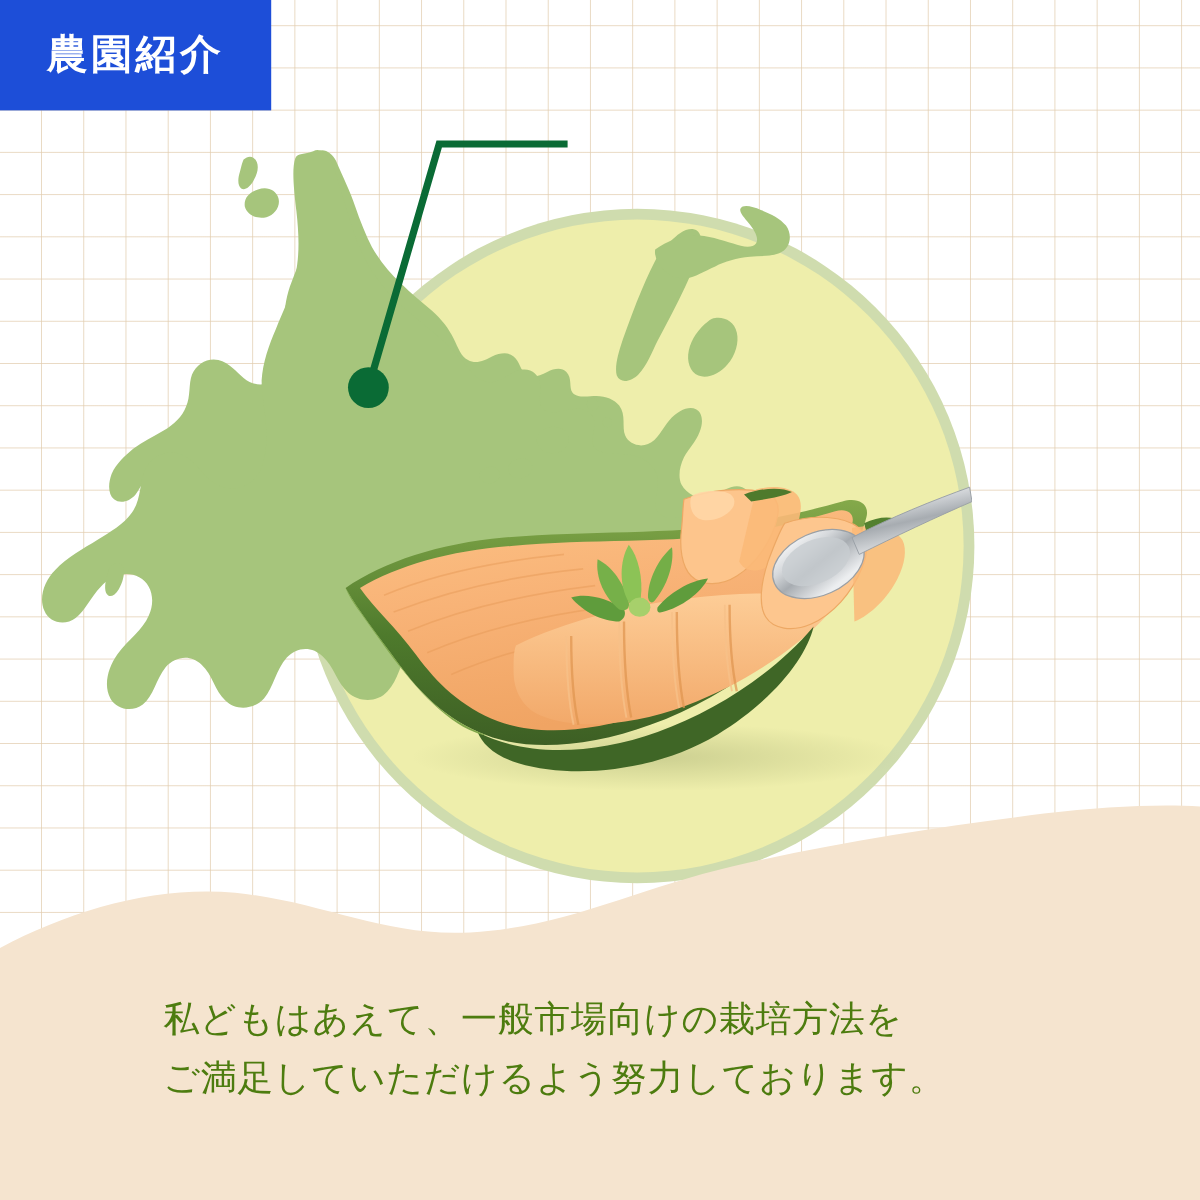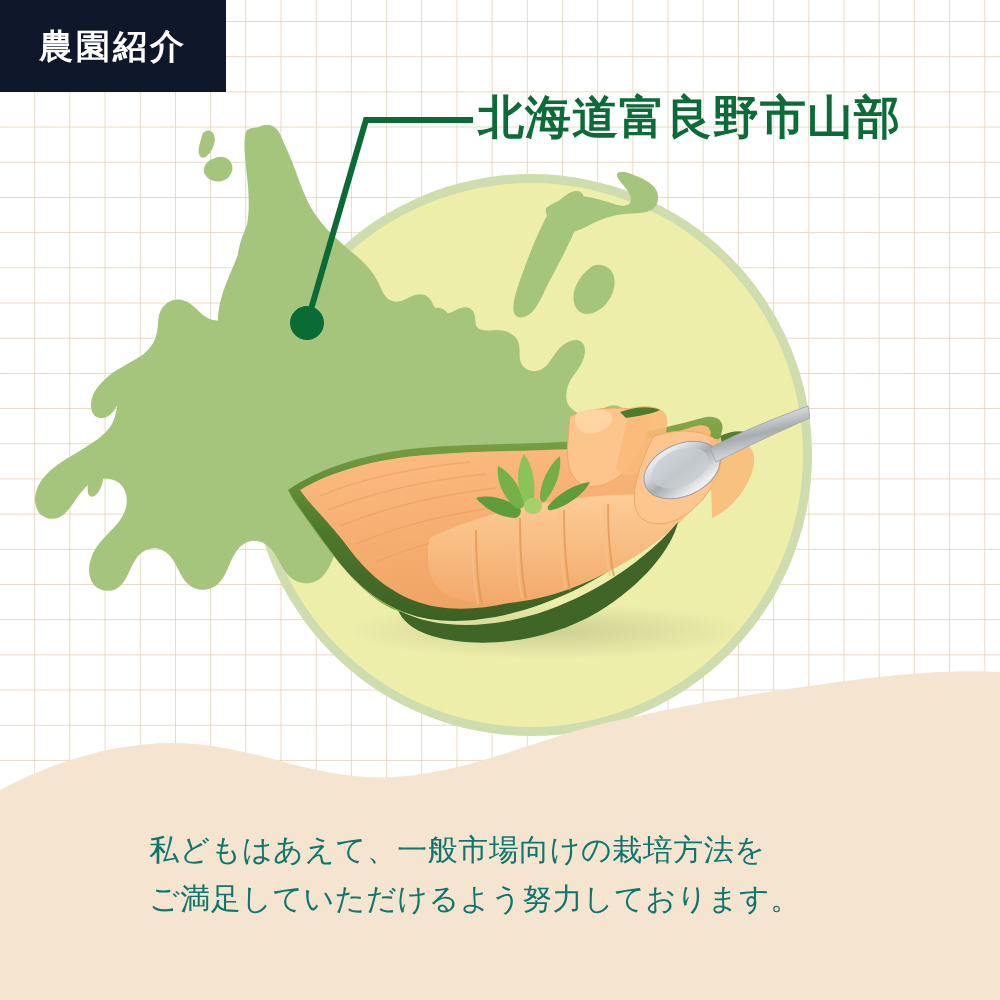--- a/index.html
+++ b/index.html
@@ -20,21 +20,21 @@
       linear-gradient(to right,  rgba(226,205,175,.75) 1px, transparent 1px),
       linear-gradient(to bottom, rgba(226,205,175,.75) 1px, transparent 1px);
     background-size:35.2px 35.2px;
     background-position:-1px 21px;
     pointer-events:none;
   }
 
   
   .badge{
     position:absolute;left:0;top:0;width:226px;height:92px;
-    background:#0f172a;
+    background:#1d4ed8;
     display:flex;align-items:center;justify-content:center;
     z-index:40;
   }
   .badge-label{
     color:#ffffff;font-size:34px;font-weight:700;letter-spacing:3px;
     line-height:1;white-space:nowrap;
     font-family:"DejaVu Sans","Liberation Sans",sans-serif;
   }
 
   
@@ -51,22 +51,22 @@
   .place-title{
     position:absolute;left:478px;top:94px;
     color:#0d6b3a;font-size:46px;font-weight:700;letter-spacing:1px;
     line-height:1;white-space:nowrap;z-index:32;
     font-family:"DejaVu Sans","Liberation Sans",sans-serif;
   }
 
   
   .wave-wrap{position:absolute;left:0;top:640px;width:1000px;height:360px;z-index:25;}
   .body-copy{
-    position:absolute;left:149px;top:826px;width:760px;z-index:35;
-    color:#0f766e;font-size:30px;line-height:1.63;letter-spacing:.5px;
+    position:absolute;left:136px;top:826px;width:760px;z-index:35;
+    color:#4d7c0f;font-size:30px;line-height:1.63;letter-spacing:.5px;
     font-family:"DejaVu Sans","Liberation Sans",sans-serif;
   }
   .body-copy div{white-space:nowrap;}
 </style>
 </head>
 <body>
 
 <div id="stage">
 
   <div class="grid-bg"></div>
@@ -609,21 +609,20 @@
     </svg>
   </div>
 
   <div class="leader">
     <svg width="1000" height="1000" viewBox="0 0 1000 1000">
       <polyline points="307,323 366,120 470,120" fill="none" stroke="#0a6b35" stroke-width="6" stroke-linecap="square" stroke-linejoin="miter"></polyline>
       <circle cx="307" cy="323" r="17" fill="#0a6b35"></circle>
     </svg>
   </div>
 
-  <div class="place-title">北海道富良野市山部</div>
 
   <div class="wave-wrap">
     <svg width="1000" height="360" viewBox="0 0 1000 360" preserveAspectRatio="none">
       <path d="M0,150
                C60,118 130,98 196,104
                C268,111 320,141 392,137
                C470,133 532,100 610,82
                C700,61 790,48 870,38
                C920,32 965,30 1000,32
                L1000,360 L0,360 Z" fill="#f5e4cf"></path>

